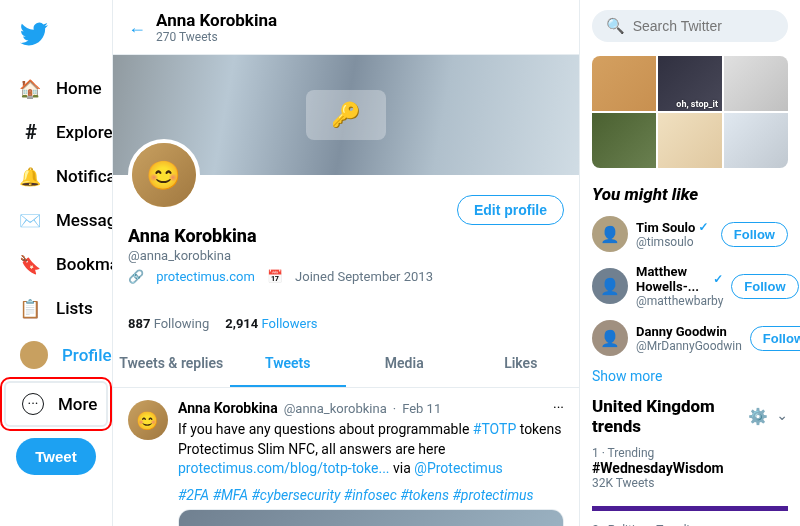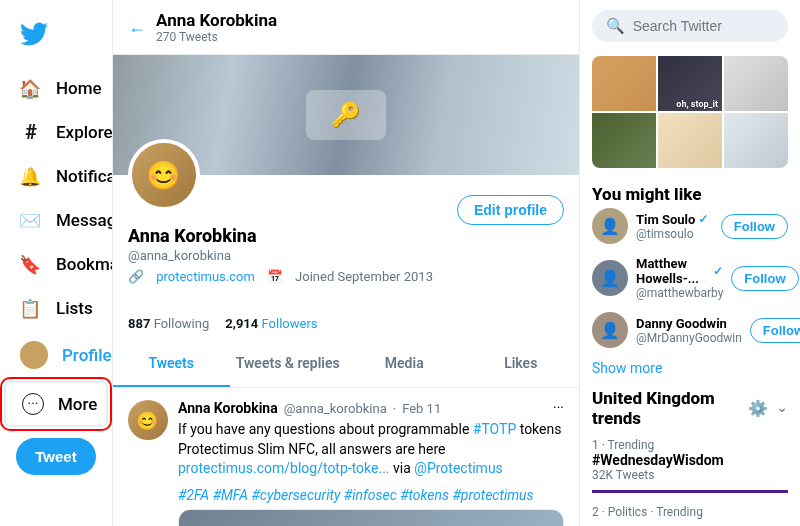--- a/index.html
+++ b/index.html
@@ -75,34 +75,34 @@
     .photo-grid { display: grid; grid-template-columns: repeat(3, 1fr); gap: 2px; margin-bottom: 16px; border-radius: 8px; overflow: hidden; }
     .photo-cell { height: 55px; background: #ccc; overflow: hidden; position: relative; text-align: center; }
     .photo-cell-1 { background: linear-gradient(135deg, #d4a060, #c89050); }
     .photo-cell-2 { background: linear-gradient(135deg, #303040, #484858); }
     .photo-cell-3 { background: linear-gradient(135deg, #e0e0e0, #c0c0c0); }
     .photo-cell-4 { background: linear-gradient(135deg, #4a6030, #6a8050); }
     .photo-cell-5 { background: linear-gradient(135deg, #f0e0c0, #e0c8a0); }
     .photo-cell-6 { background: linear-gradient(135deg, #e0e8f0, #c0c8d0); }
     .photo-label { position: absolute; bottom: 2px; right: 4px; font-size: 9px; color: #fff; font-weight: 700; text-shadow: 0 0 2px rgba(0,0,0,0.7); }
 
-    .you-might-like { font-size: 17px; font-weight: 800; margin-bottom: 4px; }
+    .you-might-like { font-size: 17px; font-weight: 800; margin-bottom: 12px; font-style: italic; }
     .follow-item { display: flex; align-items: center; gap: 8px; margin-bottom: 12px; }
     .follow-avatar { width: 36px; height: 36px; border-radius: 50%; flex-shrink: 0; }
     .follow-info { flex: 1; }
     .follow-name { font-size: 13px; font-weight: 700; display: flex; align-items: center; gap: 3px; }
     .follow-handle { font-size: 12px; color: #657786; }
     .follow-btn { border: 1.5px solid #1da1f2; color: #1da1f2; background: transparent; border-radius: 20px; padding: 4px 12px; font-size: 13px; font-weight: 700; cursor: pointer; white-space: nowrap; }
     .verified { color: #1da1f2; font-size: 12px; }
     .show-more { color: #1da1f2; font-size: 14px; cursor: pointer; margin-bottom: 12px; }
 
     .trends-header { display: flex; align-items: center; justify-content: space-between; margin-bottom: 10px; }
     .trends-title { font-size: 17px; font-weight: 800; }
     .trends-gear { color: #657786; cursor: pointer; font-size: 16px; }
-    .trend-item { margin-bottom: 12px; border-bottom: 3px solid #4c1d95; padding-bottom: 8px; }
+    .trend-item { margin-bottom: 12px; border-bottom: 5px solid #4c1d95; padding-bottom: 16px; }
     .trend-meta { font-size: 12px; color: #657786; }
     .trend-name { font-size: 14px; font-weight: 700; }
     .trend-count { font-size: 12px; color: #657786; }
     .trends-arrow { color: #657786; cursor: pointer; }
 
     .profile-photo-inner { width: 100%; height: 100%; border-radius: 50%; background: linear-gradient(135deg, #c8a060, #a07840); display: flex; align-items: center; justify-content: center; font-size: 28px; }
     .avatar-face { width: 40px; height: 40px; background: linear-gradient(135deg, #c8a060, #a07840); border-radius: 50%; display: flex; align-items: center; justify-content: center; font-size: 18px; overflow: hidden; }
   </style>
 </head>
 <body>
@@ -199,22 +199,22 @@
         <span>Following</span>
       </span>
       <span>
         <strong>2,914</strong>
         <a href="#" style="color:#1da1f2;text-decoration:none;">Followers</a>
       </span>
     </div>
   </div>
 
   <div class="tabs">
+    <div class="tab">Tweets &amp; replies</div>
     <div class="tab active">Tweets</div>
-    <div class="tab">Tweets &amp; replies</div>
     <div class="tab">Media</div>
     <div class="tab">Likes</div>
   </div>
 
   <div class="tweet">
     <div class="avatar-face">😊</div>
     <div class="tweet-content">
       <div class="tweet-top">
         <span class="tweet-name">Anna Korobkina</span>
         <span class="tweet-handle">@anna_korobkina</span>

